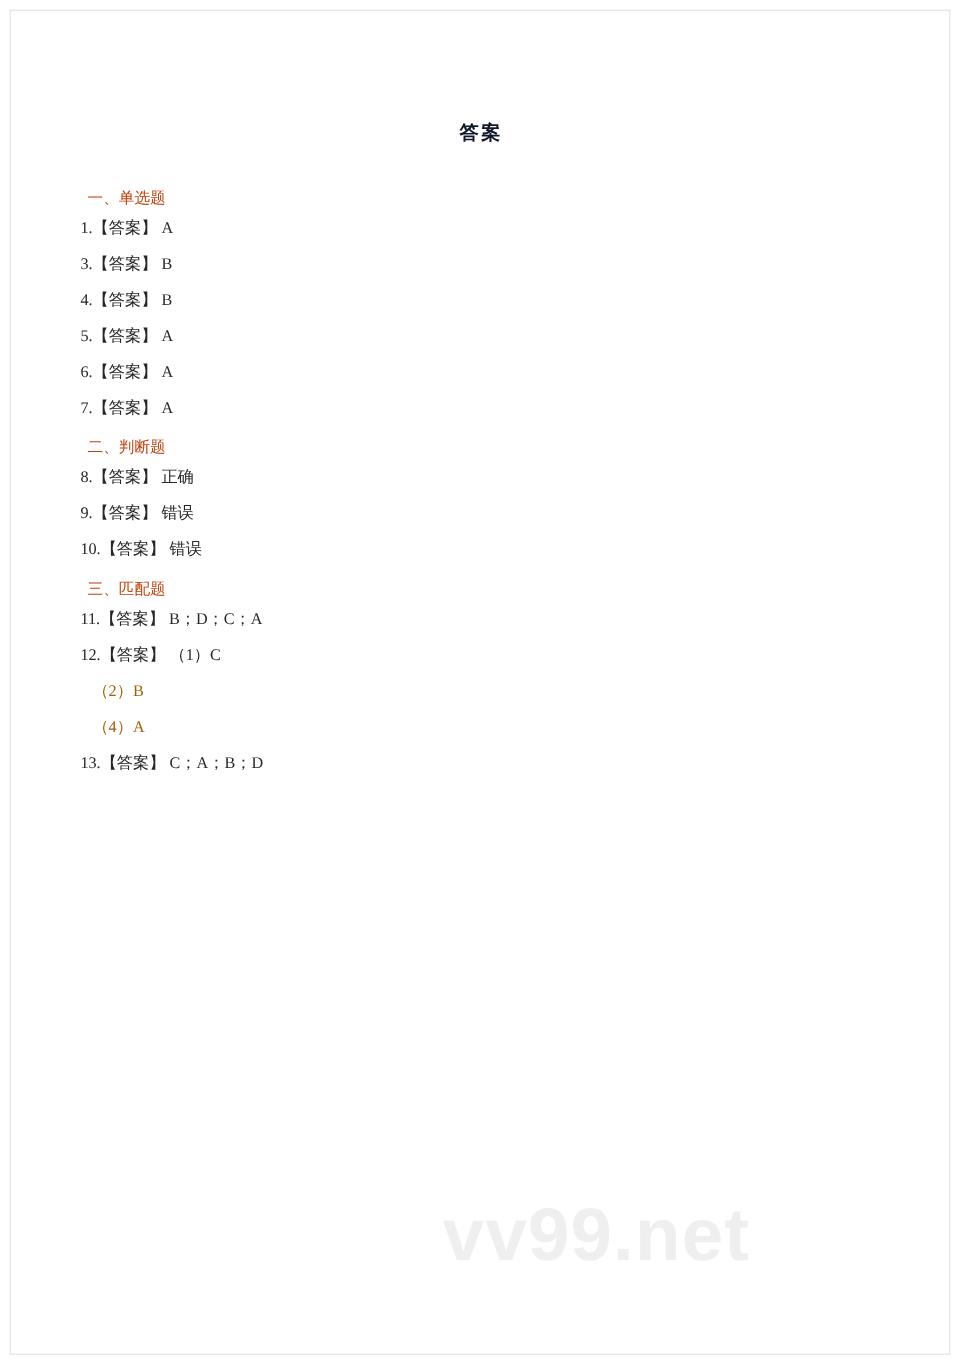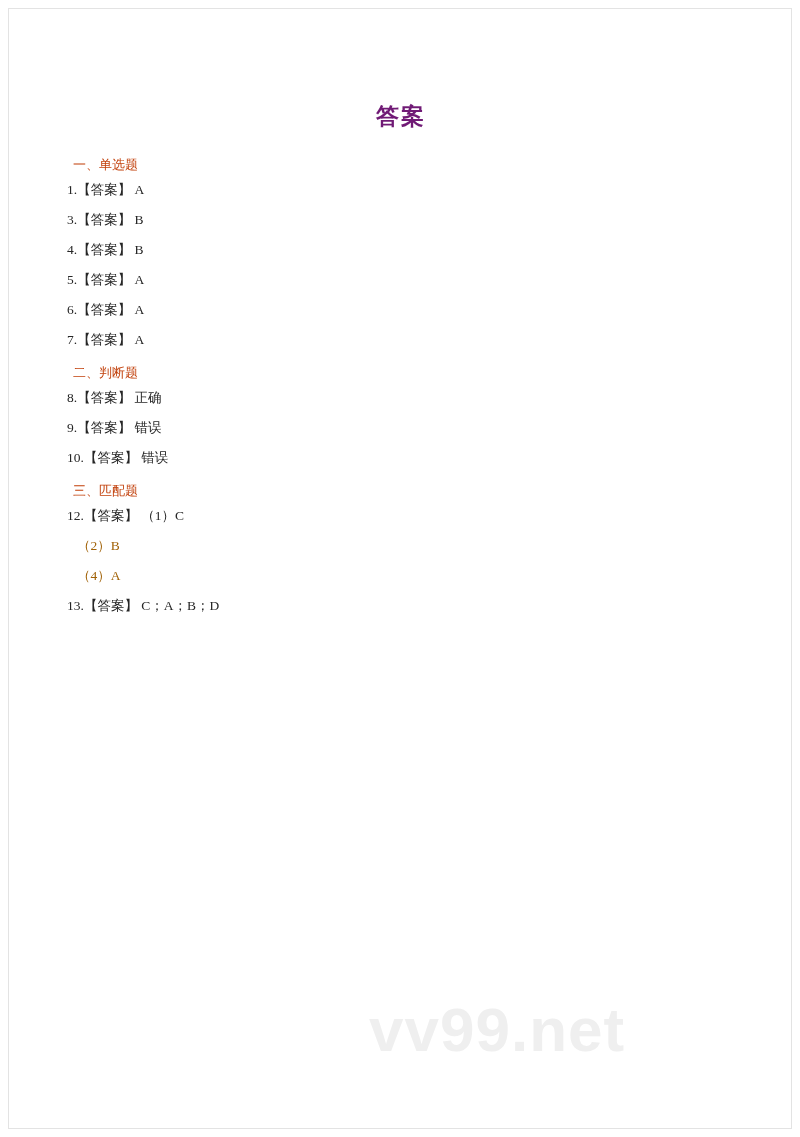--- a/index.html
+++ b/index.html
@@ -23,23 +23,23 @@
     border: 1px solid #e3e3e3;
     box-sizing: border-box;
     overflow: hidden;
   }
   .doc-title {
     position: absolute;
     left: 0;
     top: 92px;
     width: 784px;
     text-align: center;
-    font-size: 23px;
+    font-size: 16px;
     font-weight: bold;
-    color: #701a75;
+    color: #0f172a;
     letter-spacing: 2px;
     font-family: "Liberation Serif", serif;
   }
   .content {
     position: absolute;
     left: 58px;
     top: 140px;
     width: 670px;
   }
   .section-head {
@@ -93,20 +93,21 @@
       <div class="answer-line">3.【答案】 B</div>
       <div class="answer-line">4.【答案】 B</div>
       <div class="answer-line">5.【答案】 A</div>
       <div class="answer-line">6.【答案】 A</div>
       <div class="answer-line">7.【答案】 A</div>
       <div class="section-head">二、判断题</div>
       <div class="answer-line">8.【答案】 正确</div>
       <div class="answer-line">9.【答案】 错误</div>
       <div class="answer-line">10.【答案】 错误</div>
       <div class="section-head">三、匹配题</div>
+      <div class="answer-line">11.【答案】 B；D；C；A</div>
       <div class="answer-line">12.【答案】 （1）C</div>
       <div class="sub-line">（2）B</div>
       <div class="sub-line">（4）A</div>
       <div class="answer-line">13.【答案】 C；A；B；D</div>
     </div>
 
   <div class="watermark">vv99.net</div>
 
 </div>
 

